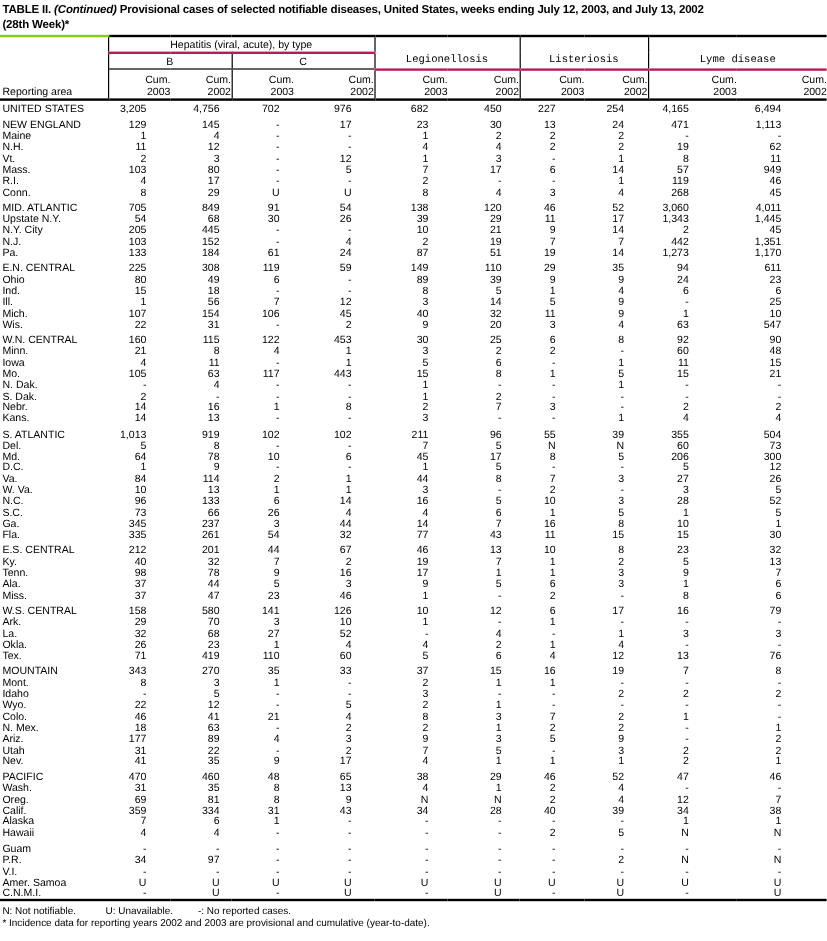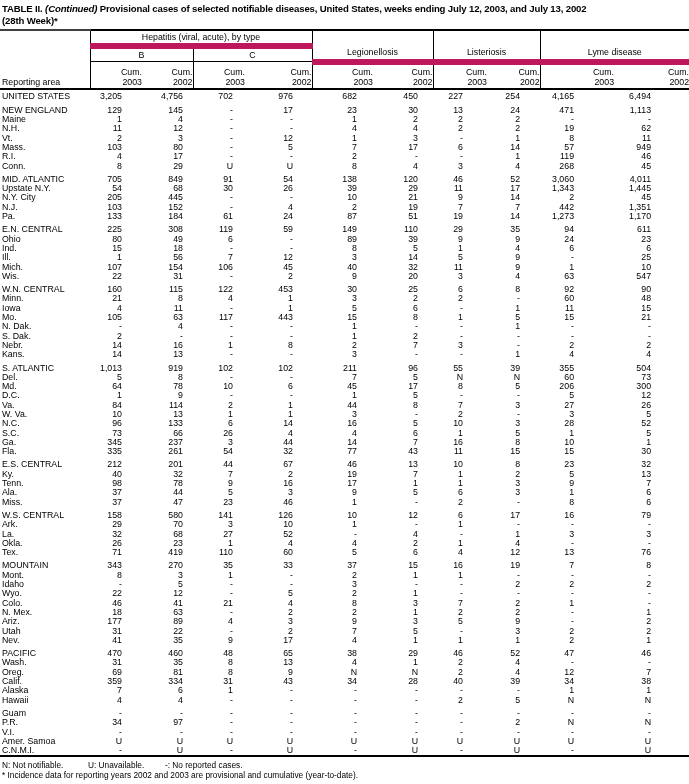--- a/index.html
+++ b/index.html
@@ -6,23 +6,23 @@
   html,body { background:#fff; }
   body {
     width:689px; height:784px; overflow:hidden;
     font-family:"Liberation Sans", sans-serif; color:#000;
     padding:3px 0 0 0;
   }
   .title { font-size:9.6px; font-weight:bold; line-height:12px; padding-left:2px; letter-spacing:-0.15px; }
   .title .cont { font-style:italic;text-align:right; }
   table { border-collapse:collapse; width:689px; table-layout:fixed; margin-top:2px; border-bottom:2px solid #000; }
   thead th { font-weight:normal; font-size:8.8px; line-height:10px; vertical-align:bottom; padding:0; }
-  th.area { text-align:left; padding-left:2px; padding-bottom:1px; border-top:2px solid #404040; border-bottom:2px solid #000; border-right:1.5px solid #000; }
-  th.g { border-top:2px solid #000; border-bottom:6px solid #be185d; text-align:center; padding:1px 0; }
-  th.gl { border-left:1.5px solid #000; padding-bottom:2px; }
+  th.area { text-align:left; padding-left:2px; padding-bottom:1px; border-top:2px solid #84cc16; border-bottom:2px solid #000; border-right:1.5px solid #000; }
+  th.g { border-top:2px solid #000; border-bottom:2px solid #be185d; text-align:center; padding:1px 0; }
+  th.gl { border-left:1.5px solid #000; padding-bottom:2px;font-family:Liberation Mono, monospace; }
   th.sub { border-bottom:1px solid #000; text-align:center; padding:1px 0; }
   th.subc { border-left:1px solid #000; }
   th.cum { border-bottom:2px solid #000; text-align:right; padding:2px 0 1px 0; }
   th.cum .yr { display:block; }
   .vl1 { border-left:1px solid #000; }
   .vl15 { border-left:1.5px solid #000; }
   tbody td { font-size:8.8px; line-height:9.3px; text-align:right; white-space:nowrap; overflow:hidden; }
   tbody td:first-child { text-align:left; padding-left:2px; }
   tbody td:nth-child(2)  { padding-right:20px; }
   tbody td:nth-child(3)  { padding-right:10px; }

